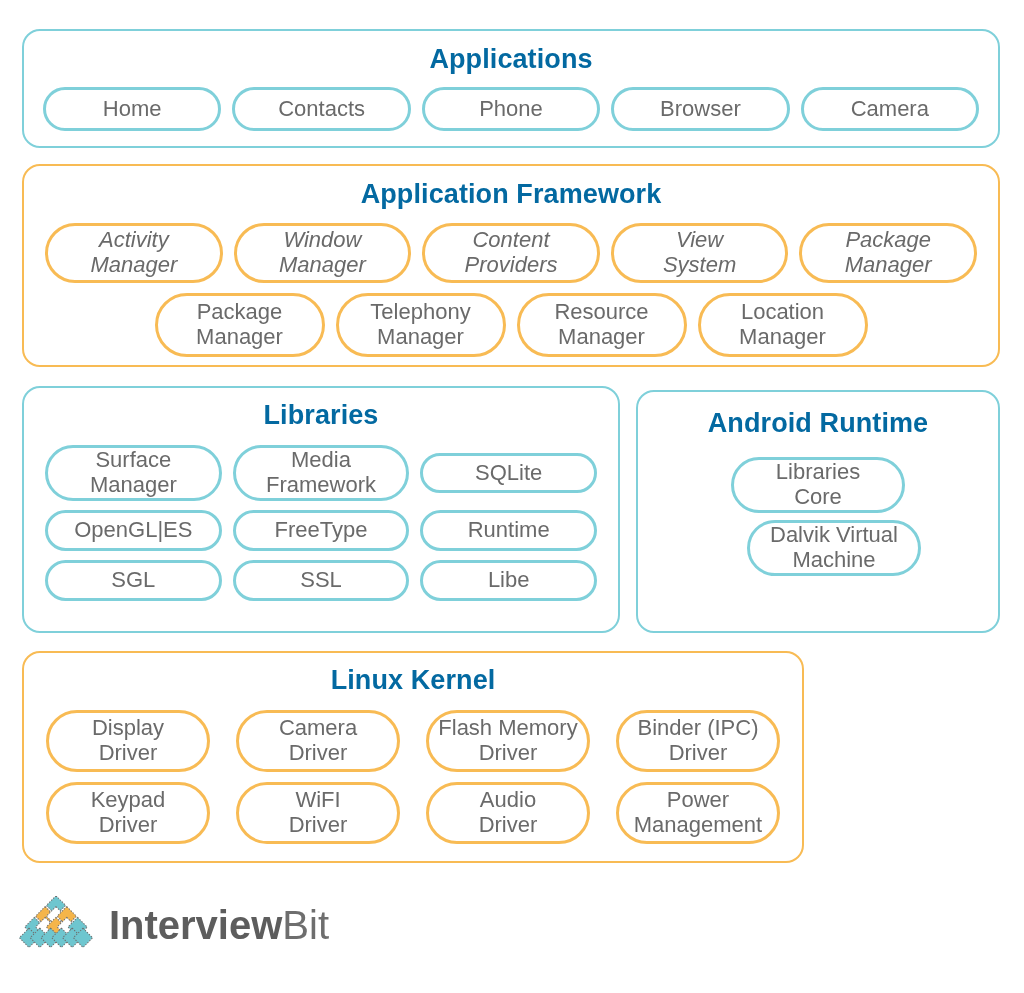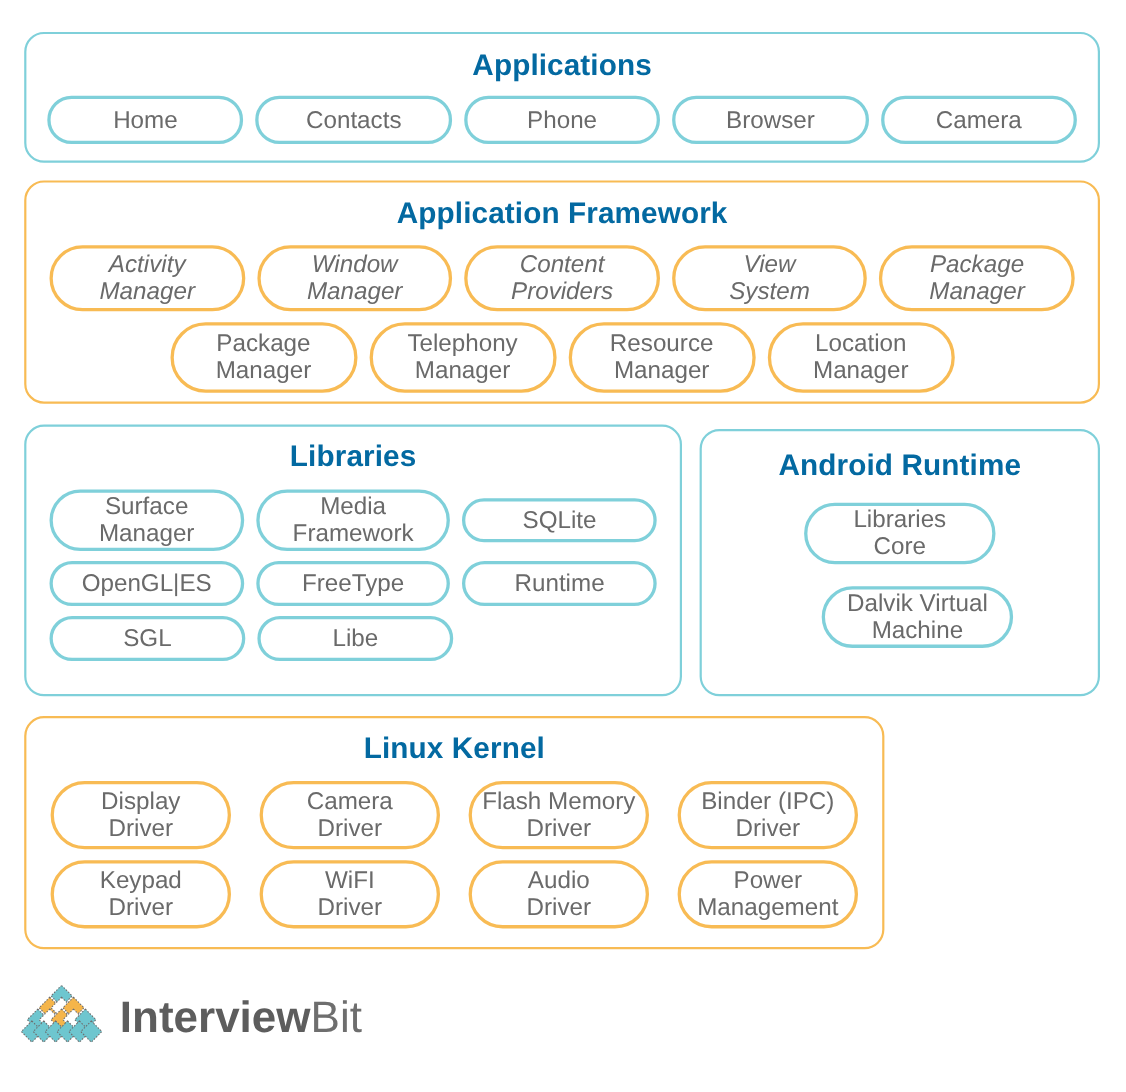--- a/index.html
+++ b/index.html
@@ -144,21 +144,21 @@
     left: 636px;
     top: 390px;
     width: 364px;
     height: 243px;
   }
   #runtime .panel-title { margin-top: 18px; }
   #runtime .rt-row {
     justify-content: center;
   }
   #runtime .rt-row.r1 { margin-top: 20px; }
-  #runtime .rt-row.r2 { margin-top: 20px; padding-left: 32px; }
+  #runtime .rt-row.r2 { margin-top: 7px; padding-left: 32px; }
   #runtime .pill {
     width: 174px;
     height: 56px;
   }
 
   
   #kernel {
     left: 22px;
     top: 651px;
     width: 782px;
@@ -253,20 +253,21 @@
 Framework</div>
       <div class="pill teal short">SQLite</div>
     </div>
     <div class="pill-row lib-row r2">
       <div class="pill teal">OpenGL|ES</div>
       <div class="pill teal">FreeType</div>
       <div class="pill teal">Runtime</div>
     </div>
     <div class="pill-row lib-row r3">
       <div class="pill teal">SGL</div>
+      <div class="pill teal">SSL</div>
       <div class="pill teal">Libe</div>
     </div>
   </div>
 
   <div class="panel teal" id="runtime">
     <div class="panel-title">Android Runtime</div>
     <div class="pill-row rt-row r1">
       <div class="pill teal">Libraries
 Core</div>
     </div>

